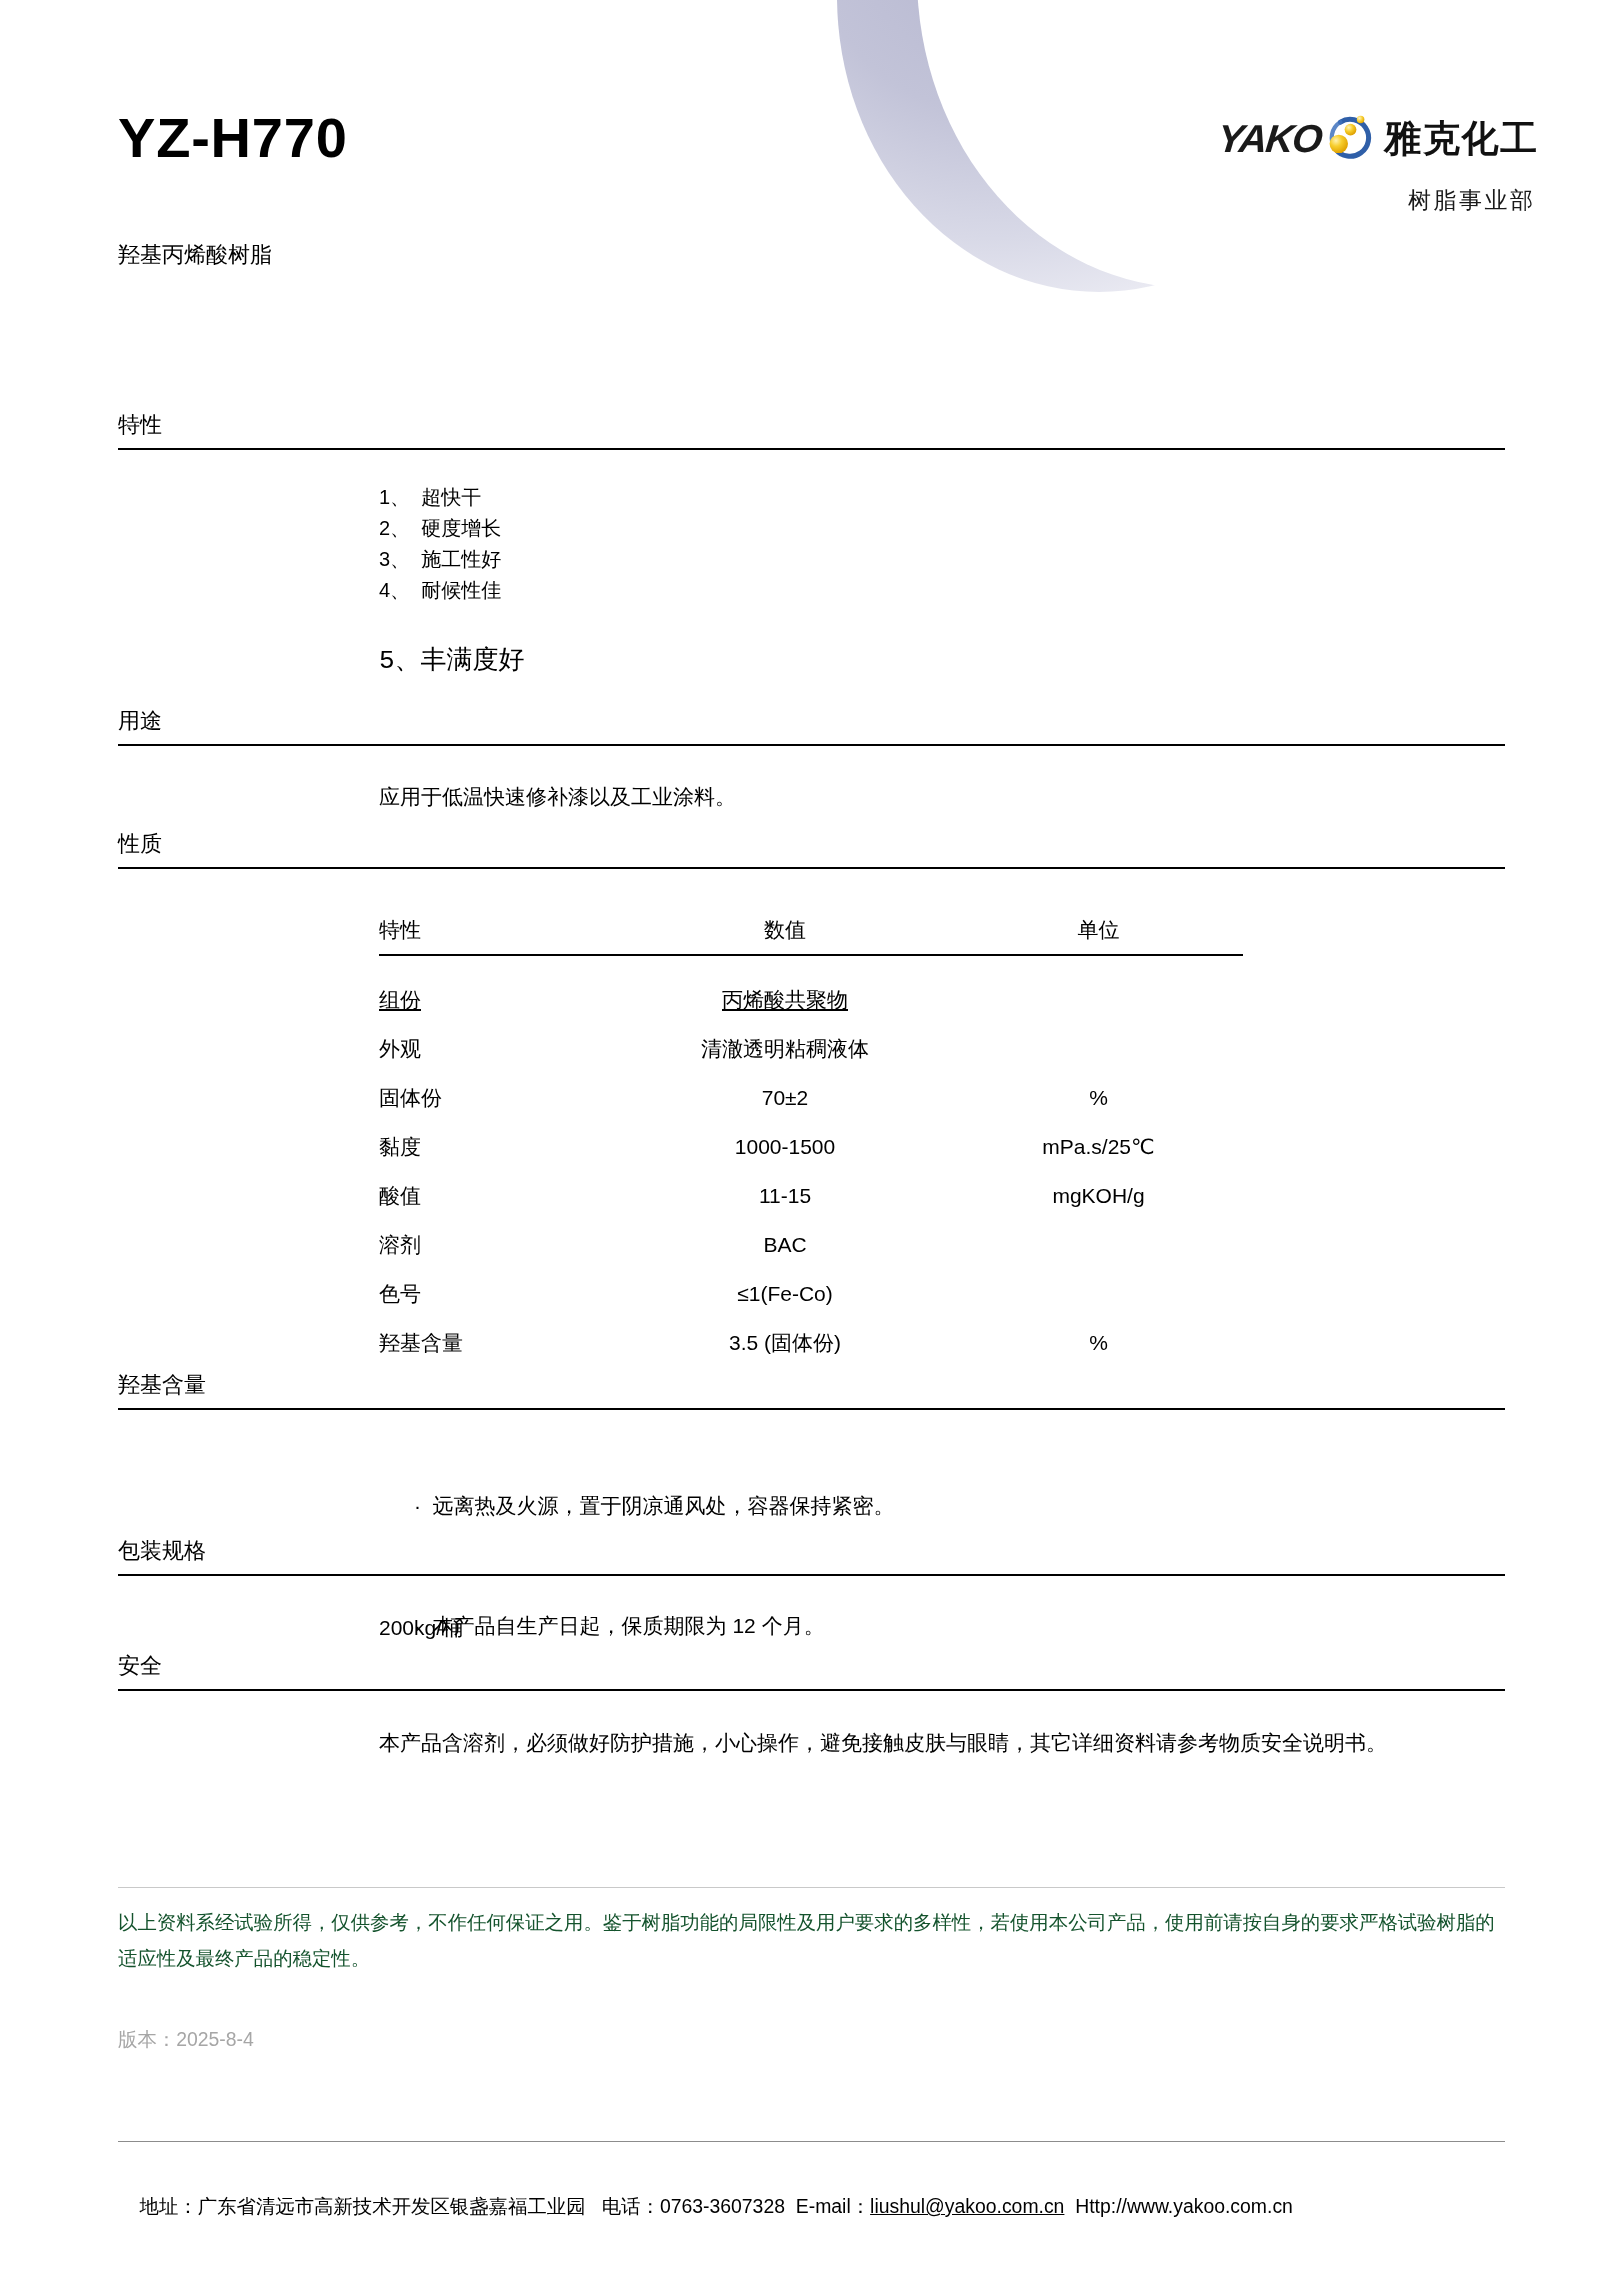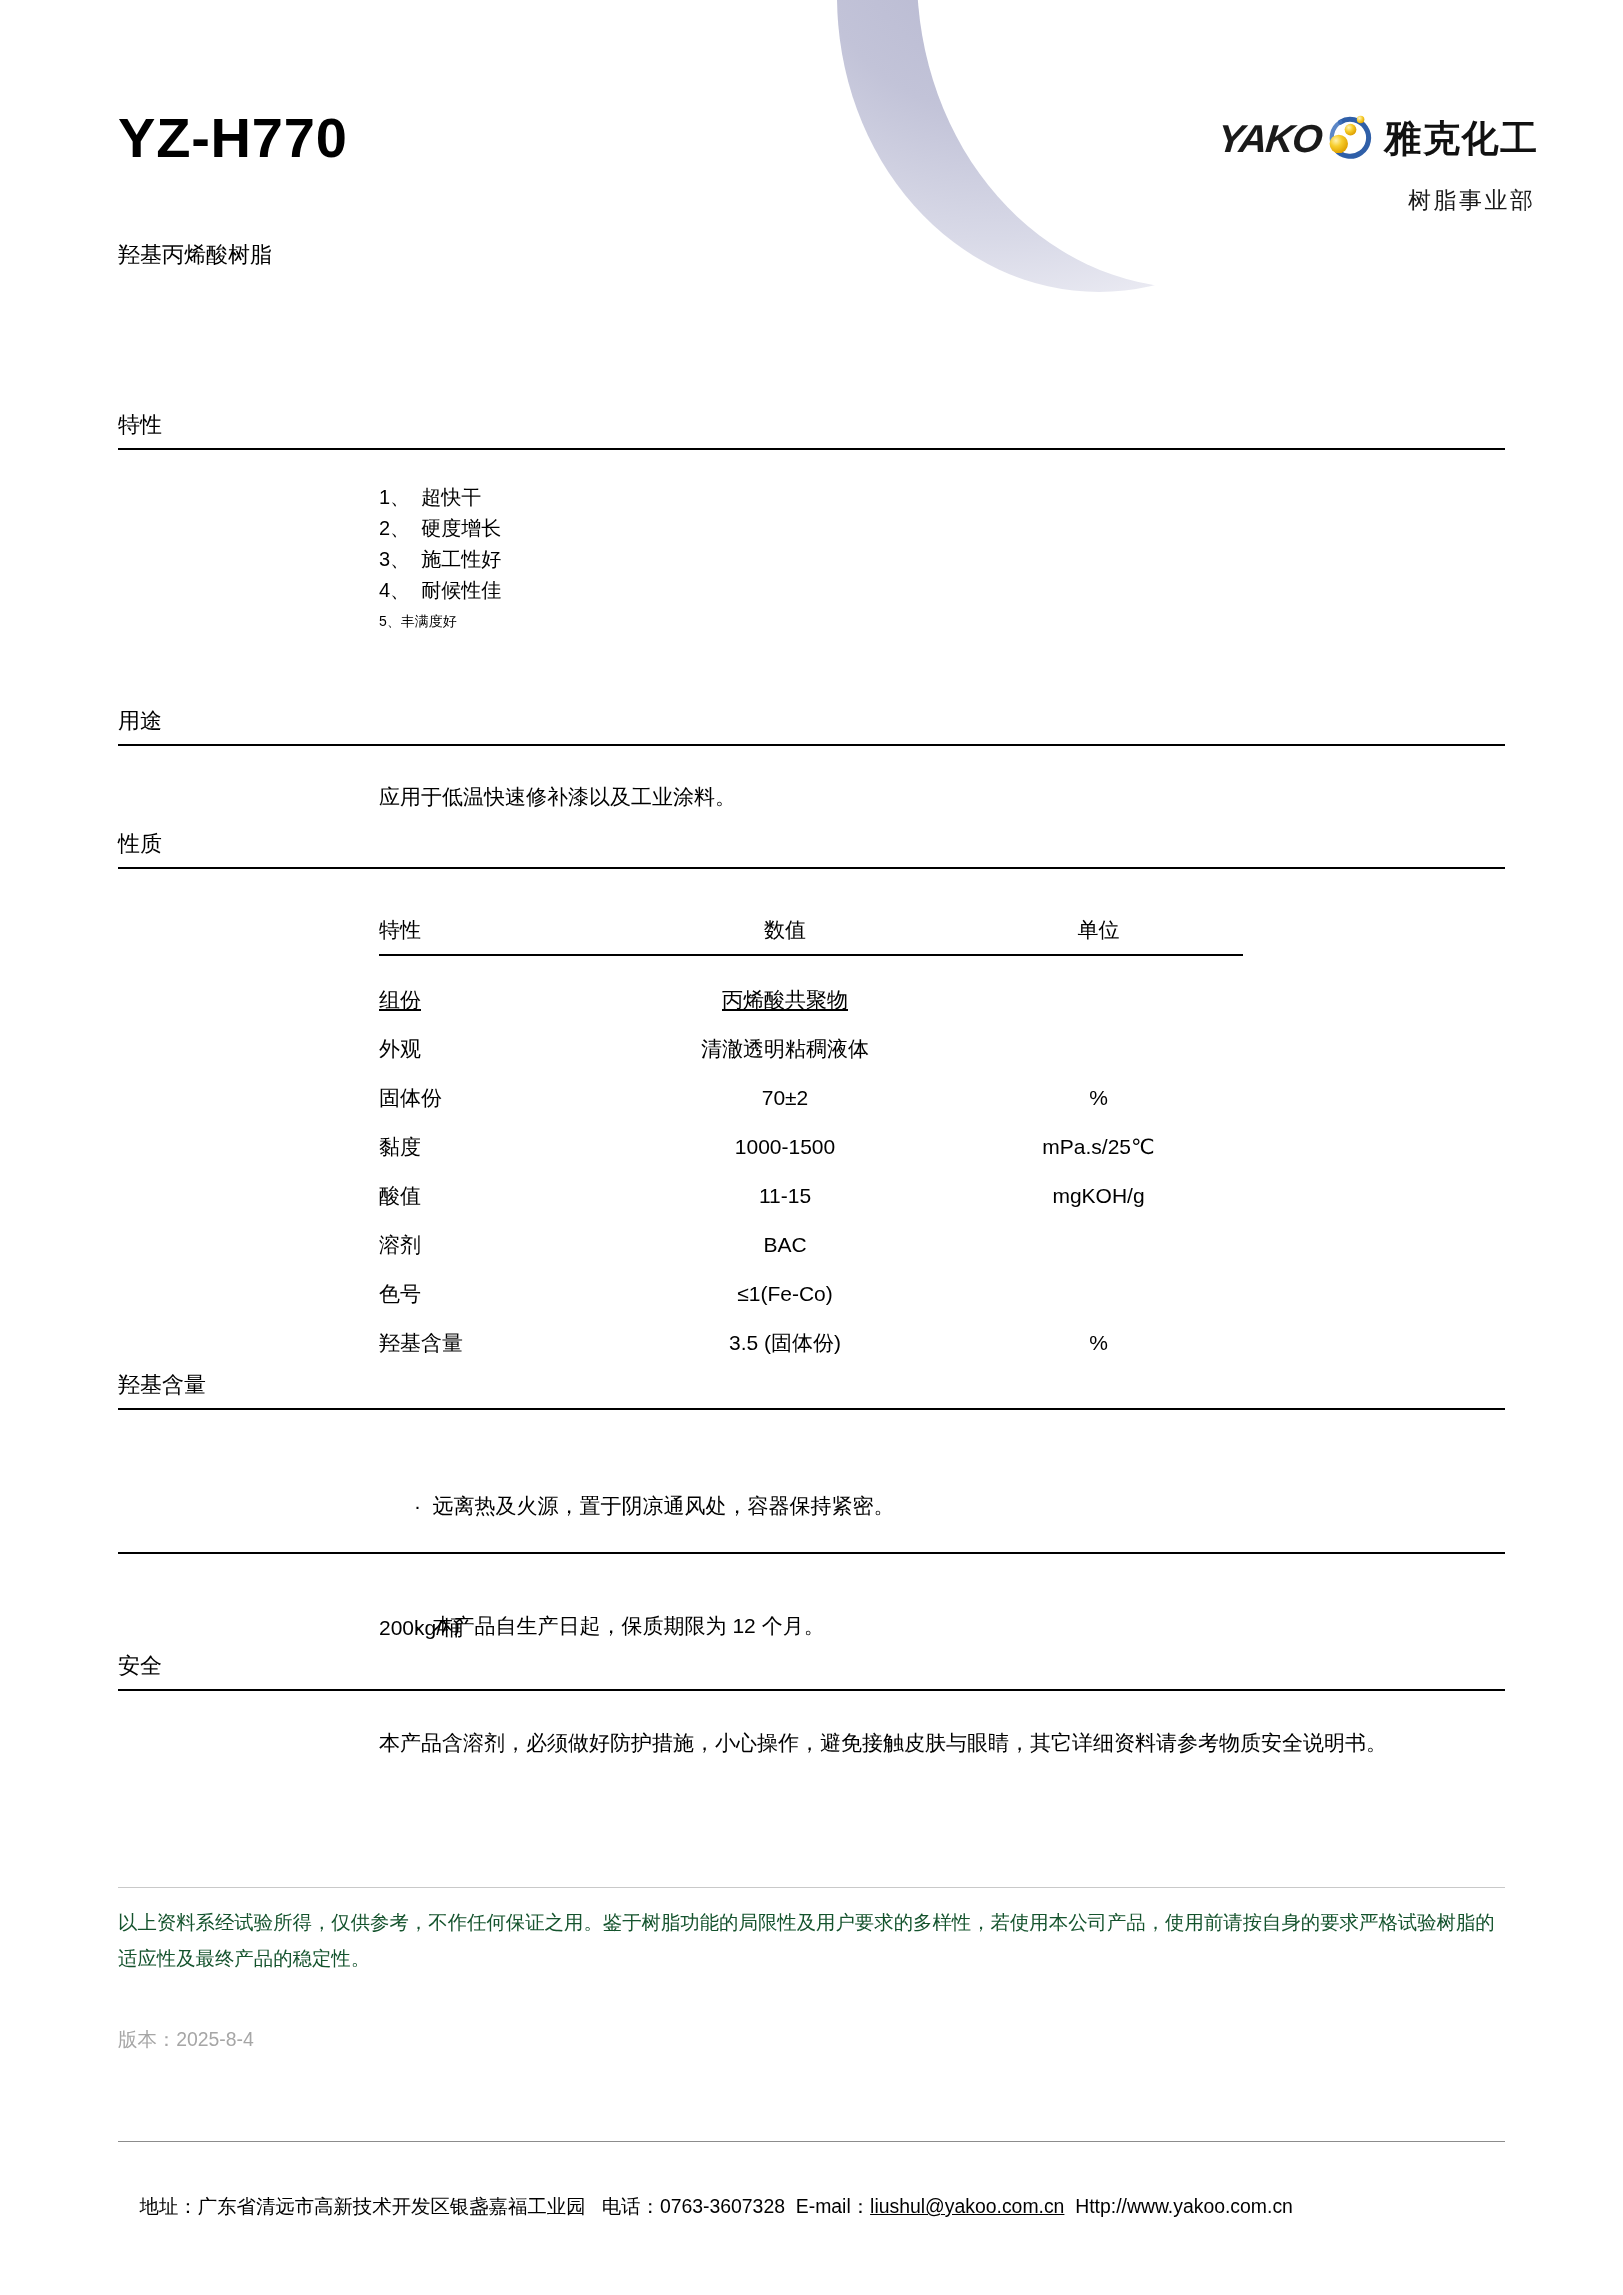--- a/index.html
+++ b/index.html
@@ -152,22 +152,23 @@
     position: absolute;
     left: 379px;
     top: 482px;
   }
   .feature-item {
     font-size: 20px;
     line-height: 31px;
     white-space: pre;
   }
   .feature-item.alt {
-    font-family: Liberation Sans, sans-serif;
-    font-size: 14px;
+    font-family: Liberation Mono, monospace;
+    font-size: 26px;
+    margin-top: 40px;
   }
 
   
   .prop-table {
     position: absolute;
     left: 379px;
     top: 913px;
     width: 864px;
     border-collapse: collapse;
   }
@@ -401,20 +402,21 @@
   <div class="storage-list">
     <div class="storage-item">
       <span class="dot">·</span><span>远离热及火源，置于阴凉通风处，容器保持紧密。</span>
     </div>
     <div class="storage-item">
       <span class="dot">·</span><span>本产品自生产日起，保质期限为 12 个月。</span>
     </div>
   </div>
 
   <div class="section-head" style="top:1540px;">
+    <div class="label">包装规格</div>
     <div class="rule"></div>
   </div>
   <div class="pack-value">200kg/桶</div>
 
   <div class="section-head" style="top:1655px;">
     <div class="label">安全</div>
     <div class="rule"></div>
   </div>
   <div class="safety-text">本产品含溶剂，必须做好防护措施，小心操作，避免接触皮肤与眼睛，其它详细资料请参考物质安全说明书。</div>
 

